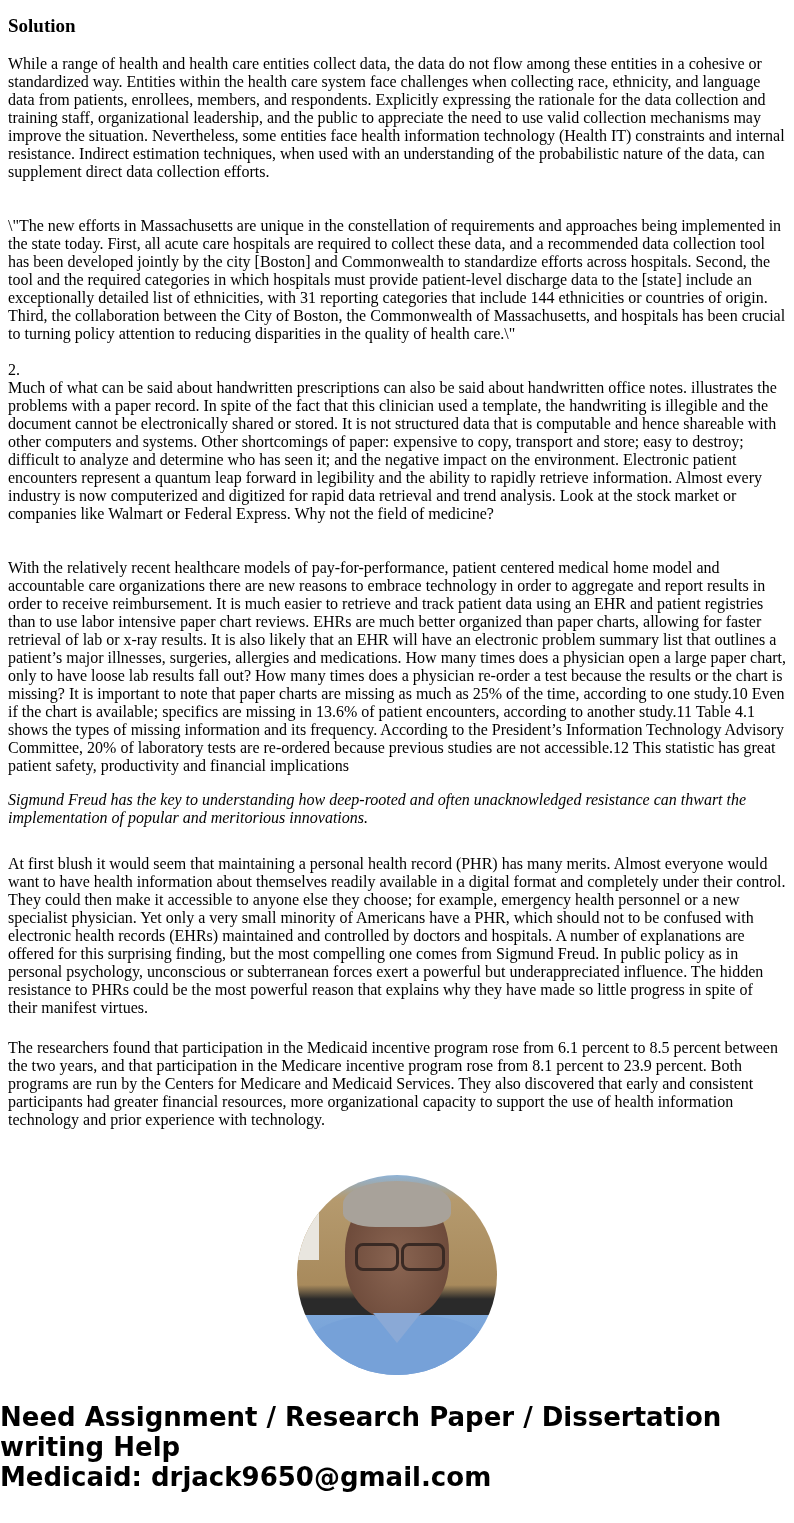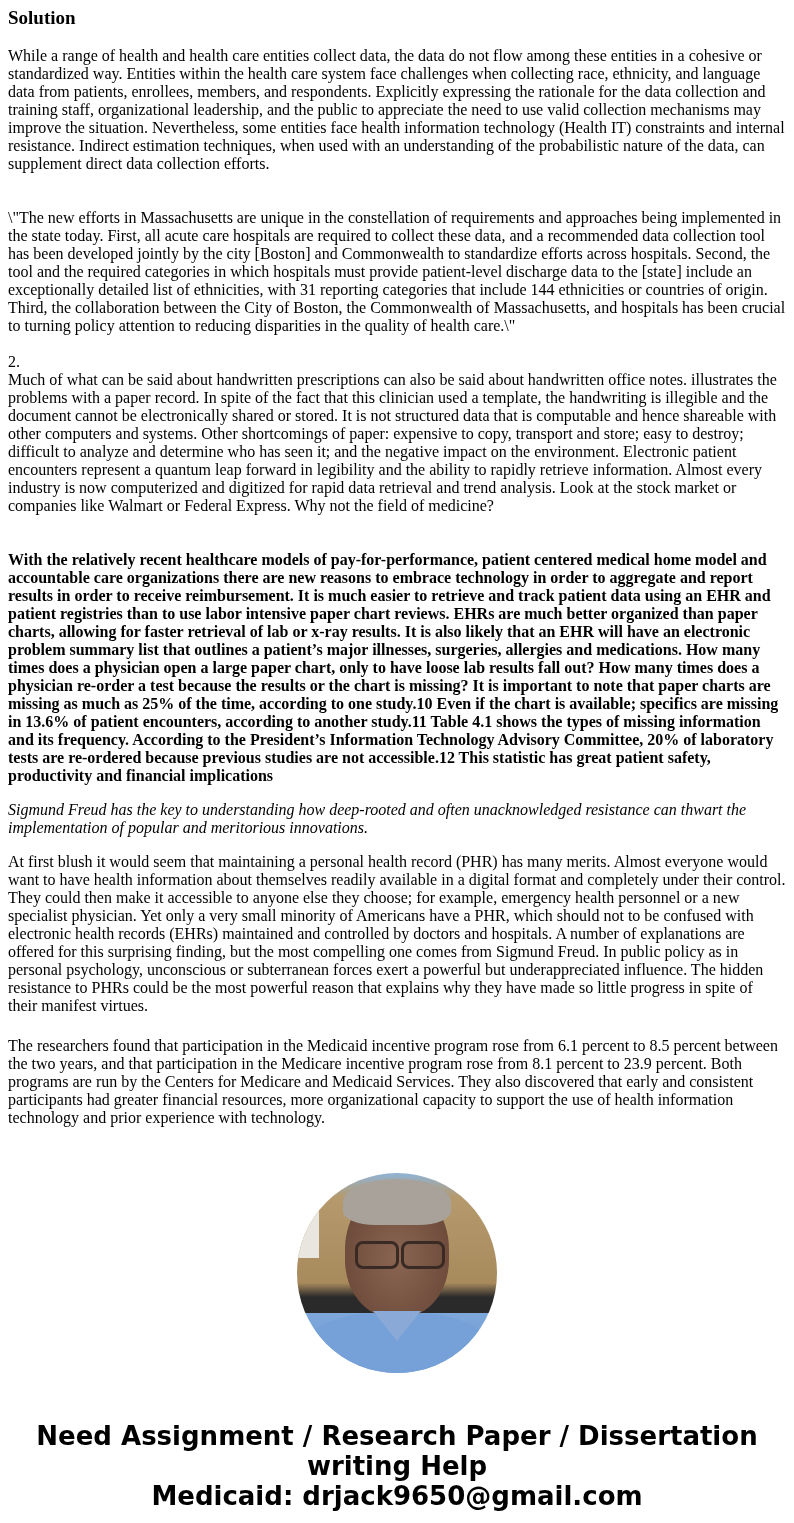--- a/index.html
+++ b/index.html
@@ -4,36 +4,36 @@
   <style>
     html, body { margin: 0; padding: 0; background: #ffffff; }
     body {
       width: 794px;
       min-height: 1523px;
       font-family: "Liberation Serif", "DejaVu Serif", serif;
       font-size: 16px;
       line-height: 18px;
       color: #000000;
     }
-    .page { padding: 8px 8px 0 8px; }
+    .page { padding: 16px 8px 0 8px; }
     h2.title {
       margin: 0;
       padding-top: 0;
       font-size: 19px;
       line-height: 20px;
       font-weight: bold;
       font-family: "Liberation Serif", "DejaVu Serif", serif;
     }
     p { margin: 0; }
     .p1 { margin-top: 19px; }
     .p2 { margin-top: 36px; }
     .p3 { margin-top: 18px; }
-    .p4 { margin-top: 36px; font-weight: bold; }
+    .p4 { margin-top: 36px; }
     .p5 { margin-top: 16px; font-style: italic; }
-    .p6 { margin-top: 16px; }
+    .p6 { margin-top: 28px; }
     .p7 { margin-top: 22px; }
     .avatar-wrap {
       display: flex;
       justify-content: center;
       margin-top: 46px;
     }
     .avatar {
       width: 200px; height: 200px;
       border-radius: 50%;
       overflow: hidden;
@@ -64,22 +64,21 @@
       position: absolute; left: 10px; top: 140px; width: 180px; height: 80px;
       background: #76a1d8;
       border-radius: 40% 40% 0 0;
     }
     .avatar .collar {
       position: absolute; left: 76px; top: 138px; width: 48px; height: 30px;
       background: #8aa9d6;
       clip-path: polygon(0 0, 50% 100%, 100% 0);
     }
     .cta {
-      margin-top: 48px;
-      text-align: center;
+      margin-top: 27px;
       font-family: "DejaVu Sans", "Liberation Sans", sans-serif;
       font-weight: bold;
       font-size: 26px;
       line-height: 30px;
       color: #000000;
     }
   </style>
 </head>
 <body>
 

